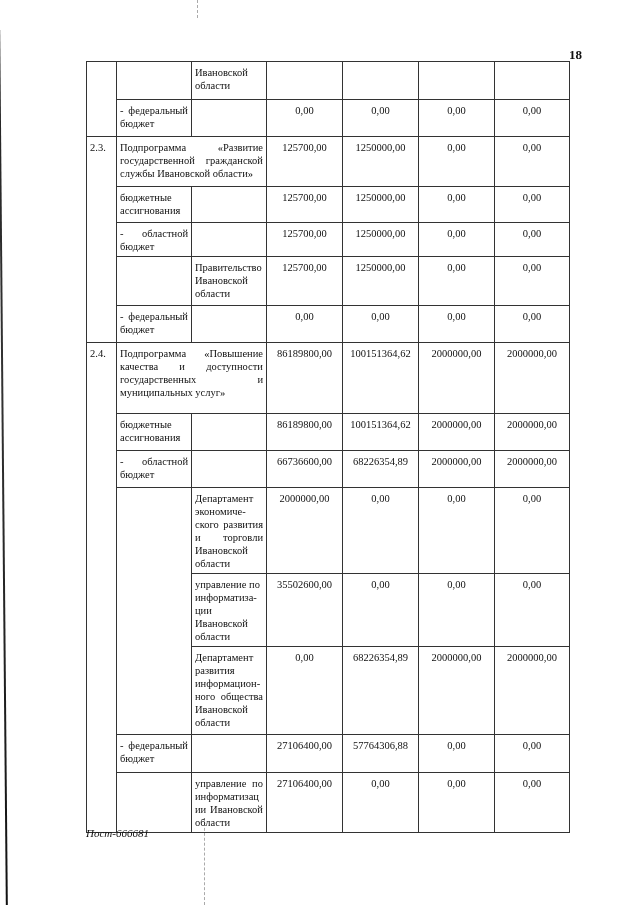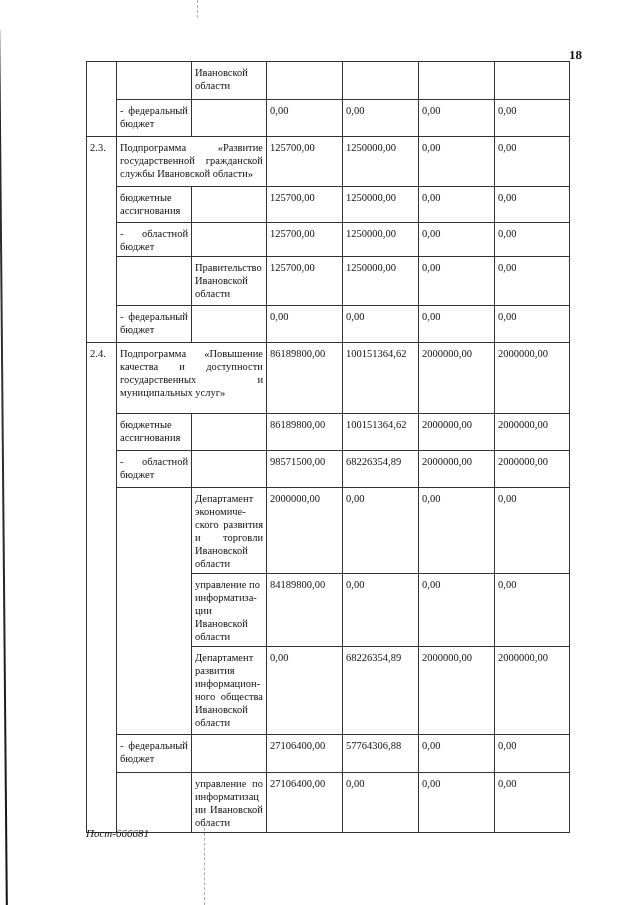--- a/index.html
+++ b/index.html
@@ -7,21 +7,21 @@
          font-family:"Liberation Serif","DejaVu Serif",serif; color:#111; }
   .scan-edge { position:absolute; left:2px; top:30px; width:2px; height:875px;
                background:linear-gradient(to bottom,#222 0%,#333 40%,#111 100%);
                transform:skewX(0.5deg); }
   .scan-dash { position:absolute; border-left:1px dashed #aaa; }
   .page-number { position:absolute; left:552px; top:47px; font-size:13px; font-weight:bold;margin-left:17px; }
   .footer-code { position:absolute; left:86px; top:827px; font-size:11px;font-style:italic; }
   table.budget { position:absolute; left:86px; top:61px; border-collapse:collapse;
                  table-layout:fixed; font-size:10.5px; line-height:13px; }
   table.budget td { border:1px solid #333; vertical-align:top; padding:4px 3px 3px 3px; }
-  td.num { text-align:left; white-space:nowrap; }
+  td.num { text-align:center; white-space:nowrap; }
   td.just { text-align:justify;margin-left:44px; }
   col.c1 { width:30px; } col.c2 { width:75px; } col.c3 { width:75px; }
   col.c4 { width:76px; } col.c5 { width:76px; } col.c6 { width:76px; } col.c7 { width:75px; }
   .prog-title { text-align:justify; text-align-last:left; }
 </style>
 </head>
 <body>
 
 <div class="scan-edge"></div>
 <div class="scan-dash" style="left:197px; top:0; height:18px;"></div>
@@ -119,38 +119,38 @@
       <td></td>
       <td class="num">86189800,00</td>
       <td class="num">100151364,62</td>
       <td class="num">2000000,00</td>
       <td class="num">2000000,00</td>
     </tr>
 
     <tr style="height:37px">
       <td class="just" style="text-align-last:justify"><span>- областной бюджет</span></td>
       <td></td>
-      <td class="num">98571500,00</td>
+      <td class="num">66736600,00</td>
       <td class="num">68226354,89</td>
       <td class="num">2000000,00</td>
       <td class="num">2000000,00</td>
     </tr>
 
     <tr style="height:84px">
       <td rowspan="3"></td>
       <td class="just">Департамент экономиче-ского развития и торговли Ивановской области</td>
       <td class="num">2000000,00</td>
       <td class="num">0,00</td>
       <td class="num">0,00</td>
       <td class="num">0,00</td>
     </tr>
 
     <tr style="height:70px">
       <td>управление по информатиза-ции Ивановской области</td>
-      <td class="num">84189800,00</td>
+      <td class="num">35502600,00</td>
       <td class="num">0,00</td>
       <td class="num">0,00</td>
       <td class="num">0,00</td>
     </tr>
 
     <tr style="height:88px">
       <td class="just">Департамент развития информацион-ного общества Ивановской области</td>
       <td class="num">0,00</td>
       <td class="num">68226354,89</td>
       <td class="num">2000000,00</td>

